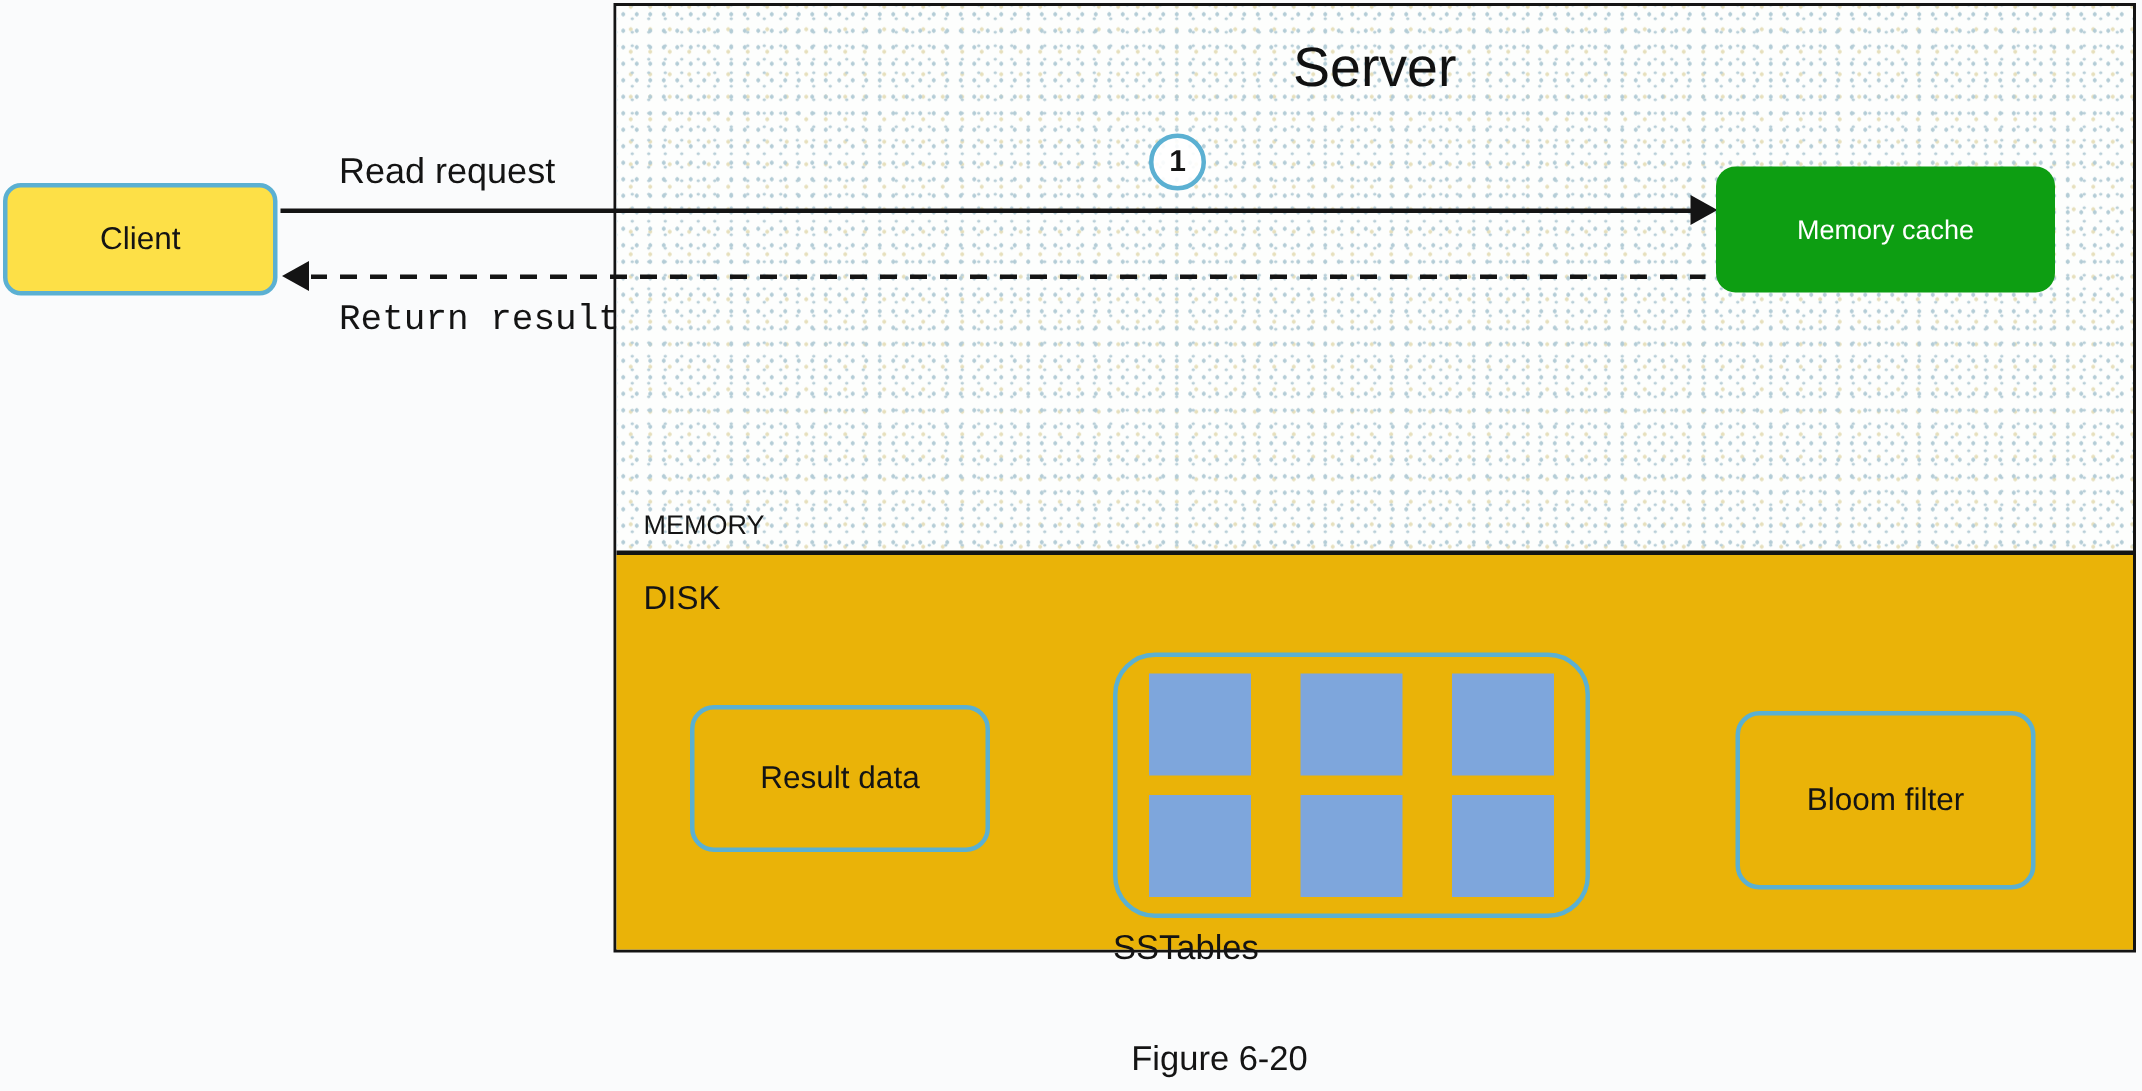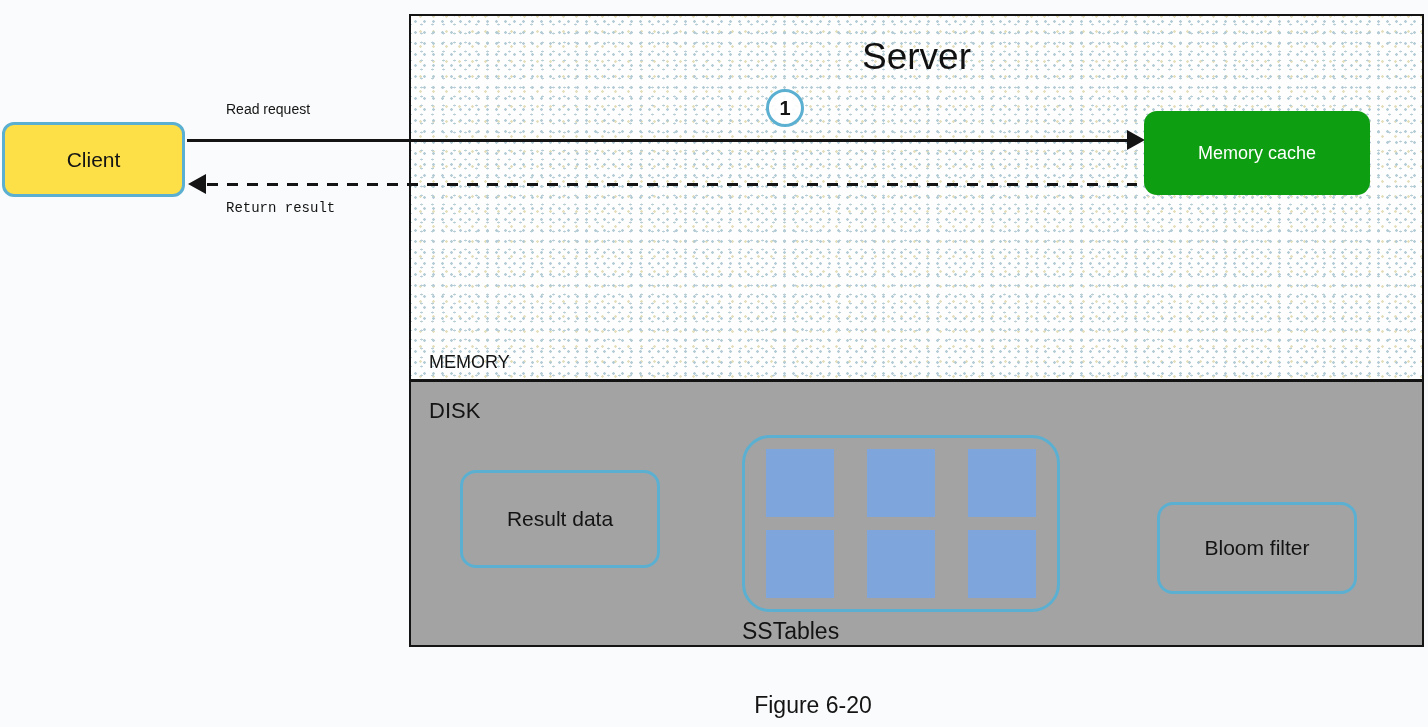--- a/index.html
+++ b/index.html
@@ -4,50 +4,50 @@
 <style>
   * { margin:0; padding:0; box-sizing:border-box; }
   html,body { background:#fafbfc; }
   body { font-family:"Liberation Sans", sans-serif; color:#141414; }
   .canvas{
     position:relative; width:1428px; height:727px;
     background:#fafbfc; overflow:hidden;
   }
   
   .server{
-    position:absolute; left:409px; top:14px; width:1015px; height:633px;
+    position:absolute; left:409px; top:2px; width:1015px; height:633px;
     border:2px solid #141414; display:flex; flex-direction:column;
   }
   .memory-section{
     position:relative; height:366px; border-bottom:3px solid #141414;
     background-color:#fdfefd;
     background-image:
       radial-gradient(#b3ccd6 1px, transparent 1.4px),
       radial-gradient(#b9cfd8 1px, transparent 1.4px),
       radial-gradient(#e6dfbc 1px, transparent 1.4px);
     background-size:9px 11px, 11px 9px, 13px 15px;
     background-position:0 0, 5px 4px, 3px 8px;
   }
-  .disk-section{ position:relative; flex:1; background:#a3a3a3; }
+  .disk-section{ position:relative; flex:1; background:#eab308; }
   .server-title{
     position:absolute; top:20px; left:0; right:0;
     text-align:center; font-size:37px; color:#111;
   }
   .memory-label{ position:absolute; left:18px; bottom:6px; font-size:18px; }
   .disk-label{ position:absolute; left:18px; top:16px; font-size:22px; }
 
   
   .client-box{
     position:absolute; left:2px; top:122px; width:183px; height:75px;
     background:#fde047; border:3.5px solid #5BB0D2; border-radius:12px;
     display:flex; align-items:center; justify-content:center; font-size:21px;
   }
 
   
-  .flow-label{ position:absolute; font-size:14px; }
+  .flow-label{ position:absolute; font-size:24px; }
   .read-label{ left:226px; top:101px; }
   .return-label{ left:226px; top:200px;font-family:Liberation Mono, monospace; }
   .solid-line{
     position:absolute; left:187px; top:139px; width:942px; height:3px; background:#141414;
   }
   .solid-head{
     position:absolute; left:1127px; top:130px; width:0; height:0;
     border-left:18px solid #141414; border-top:10px solid transparent; border-bottom:10px solid transparent;
   }
   .dash-line{
@@ -73,21 +73,21 @@
     display:flex; align-items:center; justify-content:center; font-size:18px;
   }
 
   
   .disk-node{
     position:absolute; border:3.5px solid #5BB0D2; border-radius:16px;
     display:flex; align-items:center; justify-content:center; font-size:21px;
     background:transparent;
   }
   .result-data{ left:460px; top:470px; width:200px; height:98px; }
-  .bloom-filter{ left:1157px; top:474px; width:200px; height:92px;margin-top:28px; }
+  .bloom-filter{ left:1157px; top:474px; width:200px; height:119px; }
   .sstables{
     position:absolute; left:742px; top:435px; width:318px; height:177px;
     border:3.5px solid #5BB0D2; border-radius:28px;
     display:grid; grid-template-columns:repeat(3,68px); grid-template-rows:repeat(2,68px);
     gap:13px 33px; justify-content:center; align-content:center;
   }
   .sstable-block{ width:68px; height:68px; background:#7EA6DC; }
   .sstables-label{
     position:absolute; left:742px; top:618px; width:318px;
     font-size:23px;

